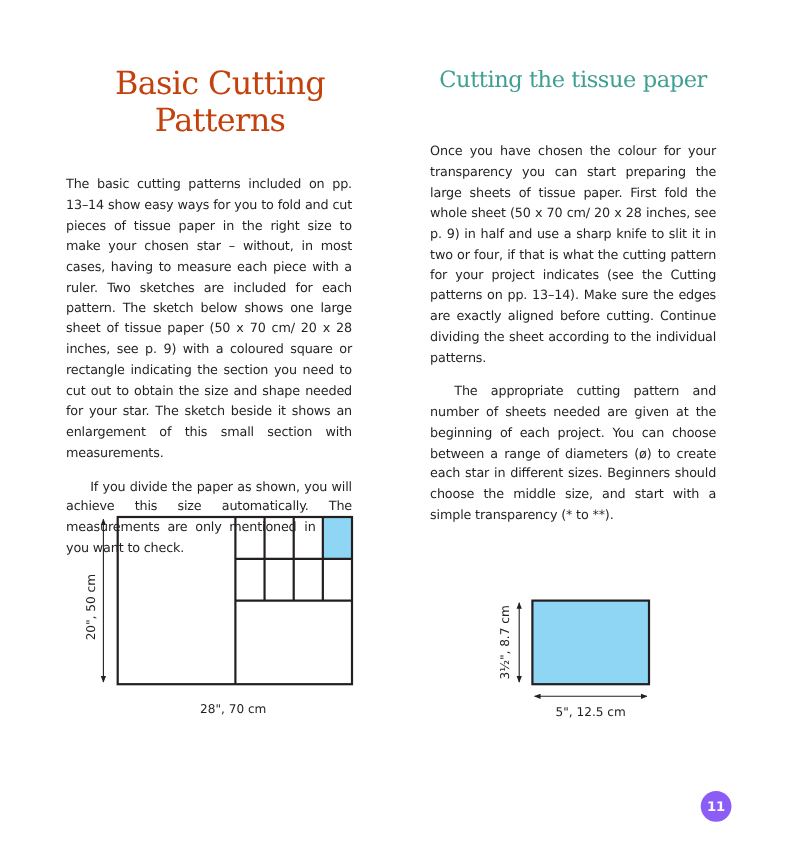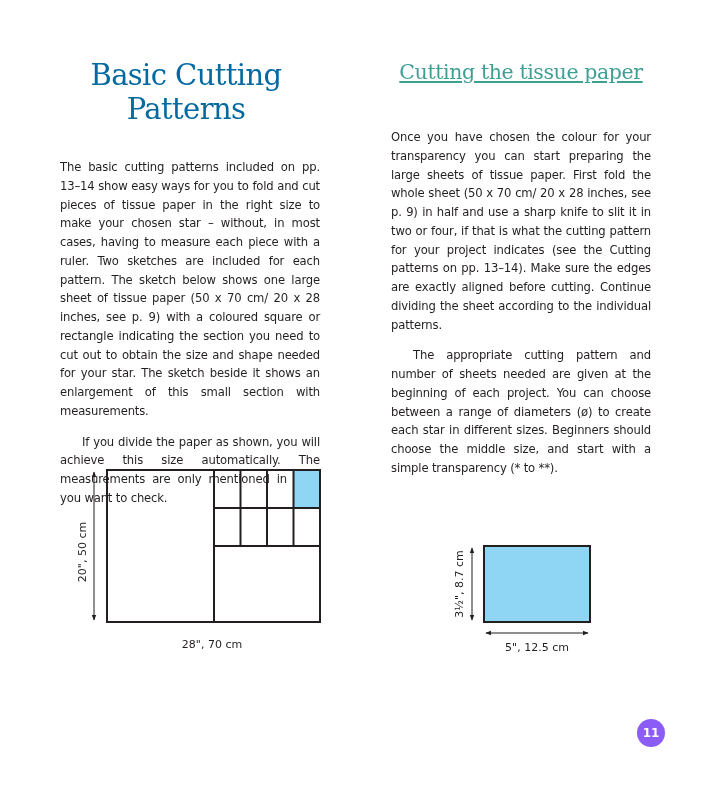--- a/index.html
+++ b/index.html
@@ -1,27 +1,27 @@
 <!DOCTYPE html>
 <html><head>
 <meta charset="utf-8">
 <style>
   html, body { margin: 0; padding: 0; background: #ffffff; }
   body { width: 720px; height: 788px; position: relative; overflow: hidden; font-family: "DejaVu Sans", sans-serif; color: #231f20; }
   .title {
-    position: absolute; left: 44px; width: 284px; top: 58px;
-    font-family: "DejaVu Serif", serif; color: #0369a1;
+    position: absolute; left: 58px; width: 284px; top: 58px;
+    font-family: "DejaVu Serif", serif; color: #c2410c;
     font-size: 29px; line-height: 34px; text-align: center; font-weight: normal;
     letter-spacing: -0.6px; margin: 0;
   }
   .subtitle {
     position: absolute; left: 379px; width: 284px; top: 58px;
     font-family: "DejaVu Serif", serif; color: #3f9f93;
     font-size: 20.5px; line-height: 28px; text-align: center; font-weight: normal;
-    letter-spacing: -0.4px; margin: 0; text-decoration: underline;
+    letter-spacing: -0.4px; margin: 0;
   }
   .col {
     position: absolute; font-size: 11.6px; line-height: 18.75px;
     text-align: justify; letter-spacing: -0.15px;
   }
   .col p { margin: 12px; }
   .col p.indent { text-indent: 22px; }
   .col-left { left: 48px; width: 284px; top: 146px; }
   .col-right { left: 379px; width: 284px; top: 116px; }
   svg text { font-family: "DejaVu Sans", sans-serif; fill: #231f20; }

